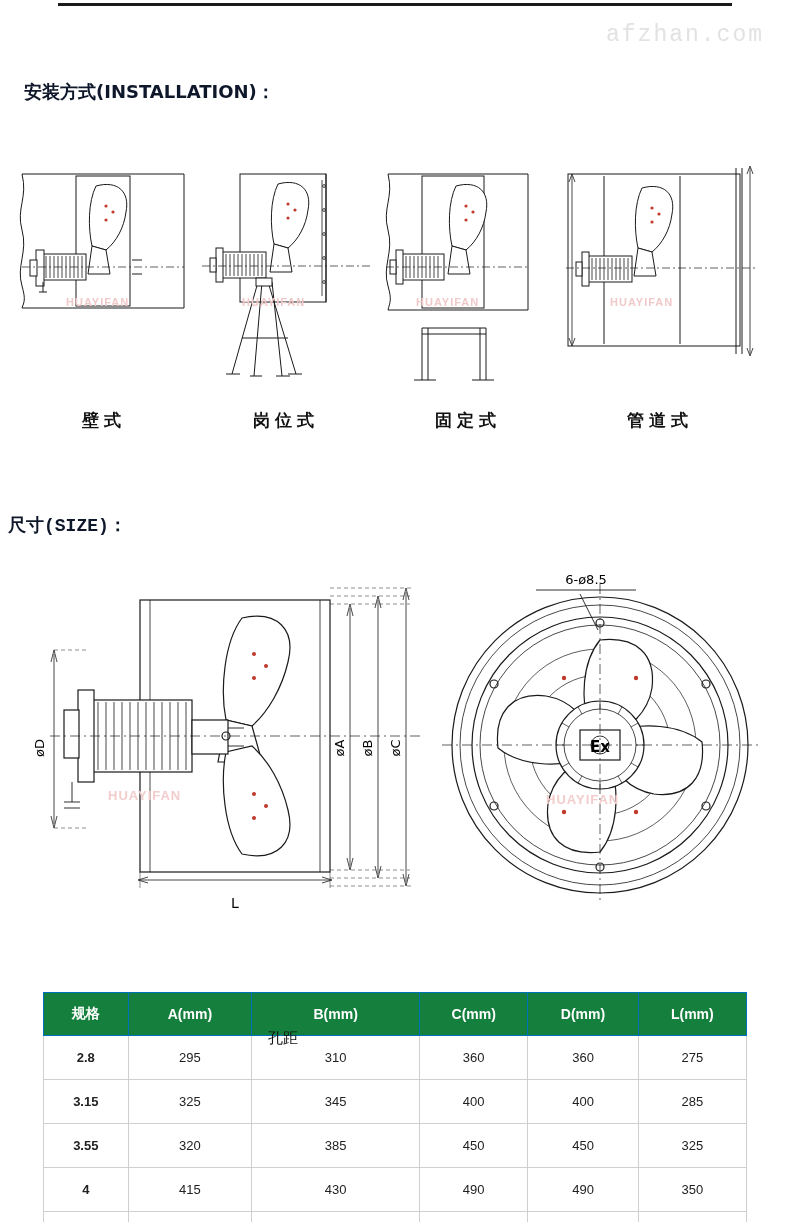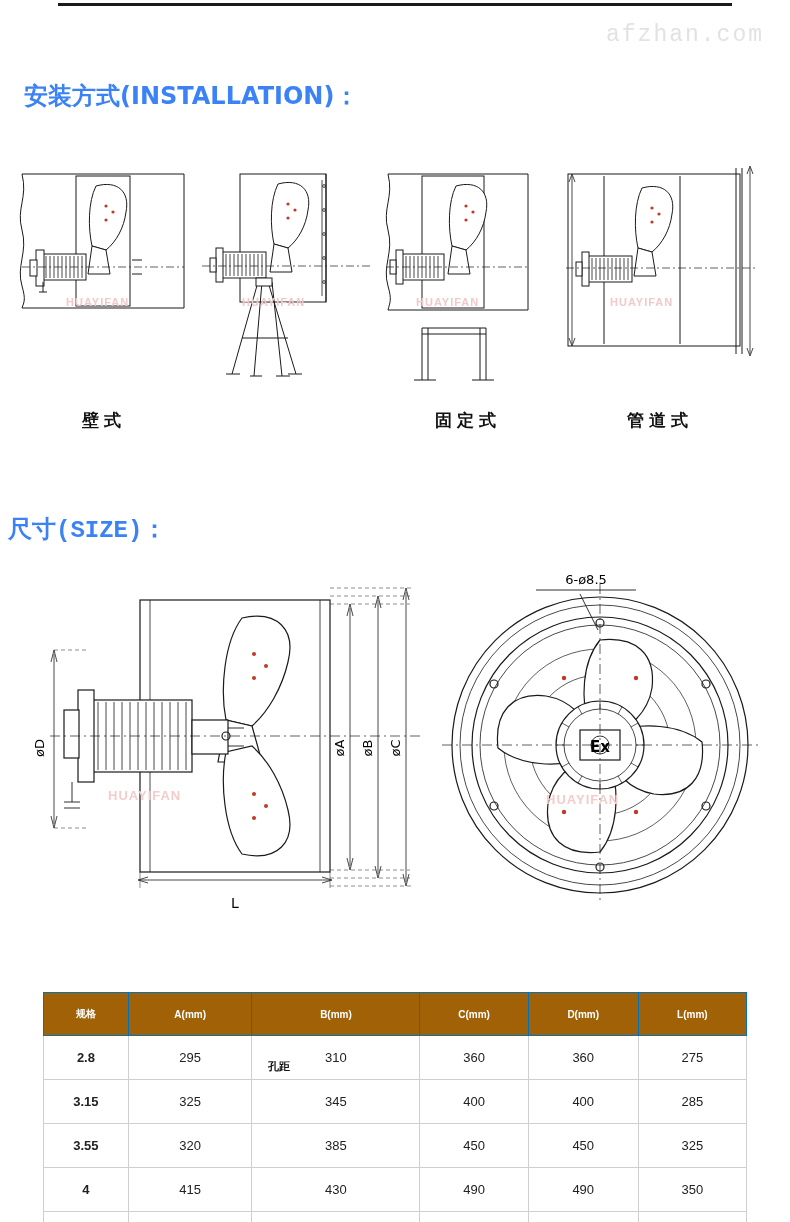--- a/index.html
+++ b/index.html
@@ -18,21 +18,21 @@
     position:absolute;left:58px;top:3px;width:674px;height:3px;background:#1a1a1a;
   }
   .watermark-top{
     position:absolute;right:26px;top:22px;
     font-size:23px;color:#e2e2e2;letter-spacing:2px;
     font-family:Liberation Mono, monospace;
     user-select:none;
   }
   h2.section{
     position:absolute;
-    font-size:24px;font-weight:bold;color:#3b82f6;
+    font-size:18px;font-weight:bold;color:#0f172a;
     margin:0;letter-spacing:0px;
     font-family:"DejaVu Sans","Liberation Sans",sans-serif;
   }
   #install-title{left:24px;top:80px;}
   #size-title{left:8px;top:513px;font-family:Liberation Mono, monospace;}
 
   
   .install-row{
     position:absolute;left:0;top:150px;width:790px;height:290px;
   }
@@ -52,31 +52,31 @@
   .size-area{
     position:absolute;left:0;top:560px;width:790px;height:380px;
   }
   
   table.spec{
     position:absolute;left:43px;top:992px;
     border-collapse:collapse;width:704px;
     font-size:13px;
   }
   table.spec th{
-    background:#a16207;color:#ffffff;font-weight:bold;
-    height:40px;border:1px solid #0072bc;font-size:10px;
+    background:#15803d;color:#ffffff;font-weight:bold;
+    height:40px;border:1px solid #0072bc;font-size:14px;
   }
   table.spec td{
     height:41px;text-align:center;border:1px solid #cfcfcf;color:#222;
     font-size:13px;
   }
   table.spec td.spec-col{font-weight:bold;}
   .hole-label{
-    position:absolute;left:268px;top:1059px;
-    font-size:11px;font-weight:bold;color:#111;
+    position:absolute;left:268px;top:1029px;
+    font-size:15px;font-weight:normal;color:#111;
     font-family:"DejaVu Sans","Liberation Sans",sans-serif;
   }
   .wm-drawing{
     position:absolute;font-size:13px;font-weight:bold;color:#f3cccc;
     letter-spacing:1px;user-select:none;
   }
   svg{display:block;}
 </style>
 </head>
 <body>
@@ -152,20 +152,21 @@
         <path d="M62 132 L36 224 M72 132 L100 224"></path>
         <path d="M66 132 L58 226 M76 132 L86 226"></path>
         <path d="M46 188 L92 188"></path>
         <path d="M30 224 L44 224 M92 224 L106 224"></path>
         <path d="M54 226 L66 226 M80 226 L94 226"></path>
         <rect x="60" y="128" width="16" height="8" fill="#fff"></rect>
         <line x1="6" y1="116" x2="174" y2="116" stroke-dasharray="8 3 2 3" stroke-width="0.7"></line>
       </g>
     </svg>
     <div class="wm" style="left:46px;top:146px;">HUAYIFAN</div>
+    <div class="caption">岗位式</div>
   </div>
 
   <div class="install-cell" style="left:378px;">
     <svg width="180" height="250" viewBox="0 0 180 250">
       <g fill="none" stroke="#1a1a1a" stroke-width="1">
         <path d="M10 24 L150 24 M10 160 L150 160"></path>
         <path d="M10 24 C16 48 4 58 10 80 C16 102 4 116 10 136 C14 150 12 152 10 160"></path>
         <path d="M150 24 L150 160"></path>
         <rect x="44" y="26" width="62" height="132" fill="#fff"></rect>
         <path d="M78 36 C100 30 112 42 108 62 C106 78 98 92 88 100 L74 96 C70 78 70 52 78 36 Z" fill="#fff"></path>

